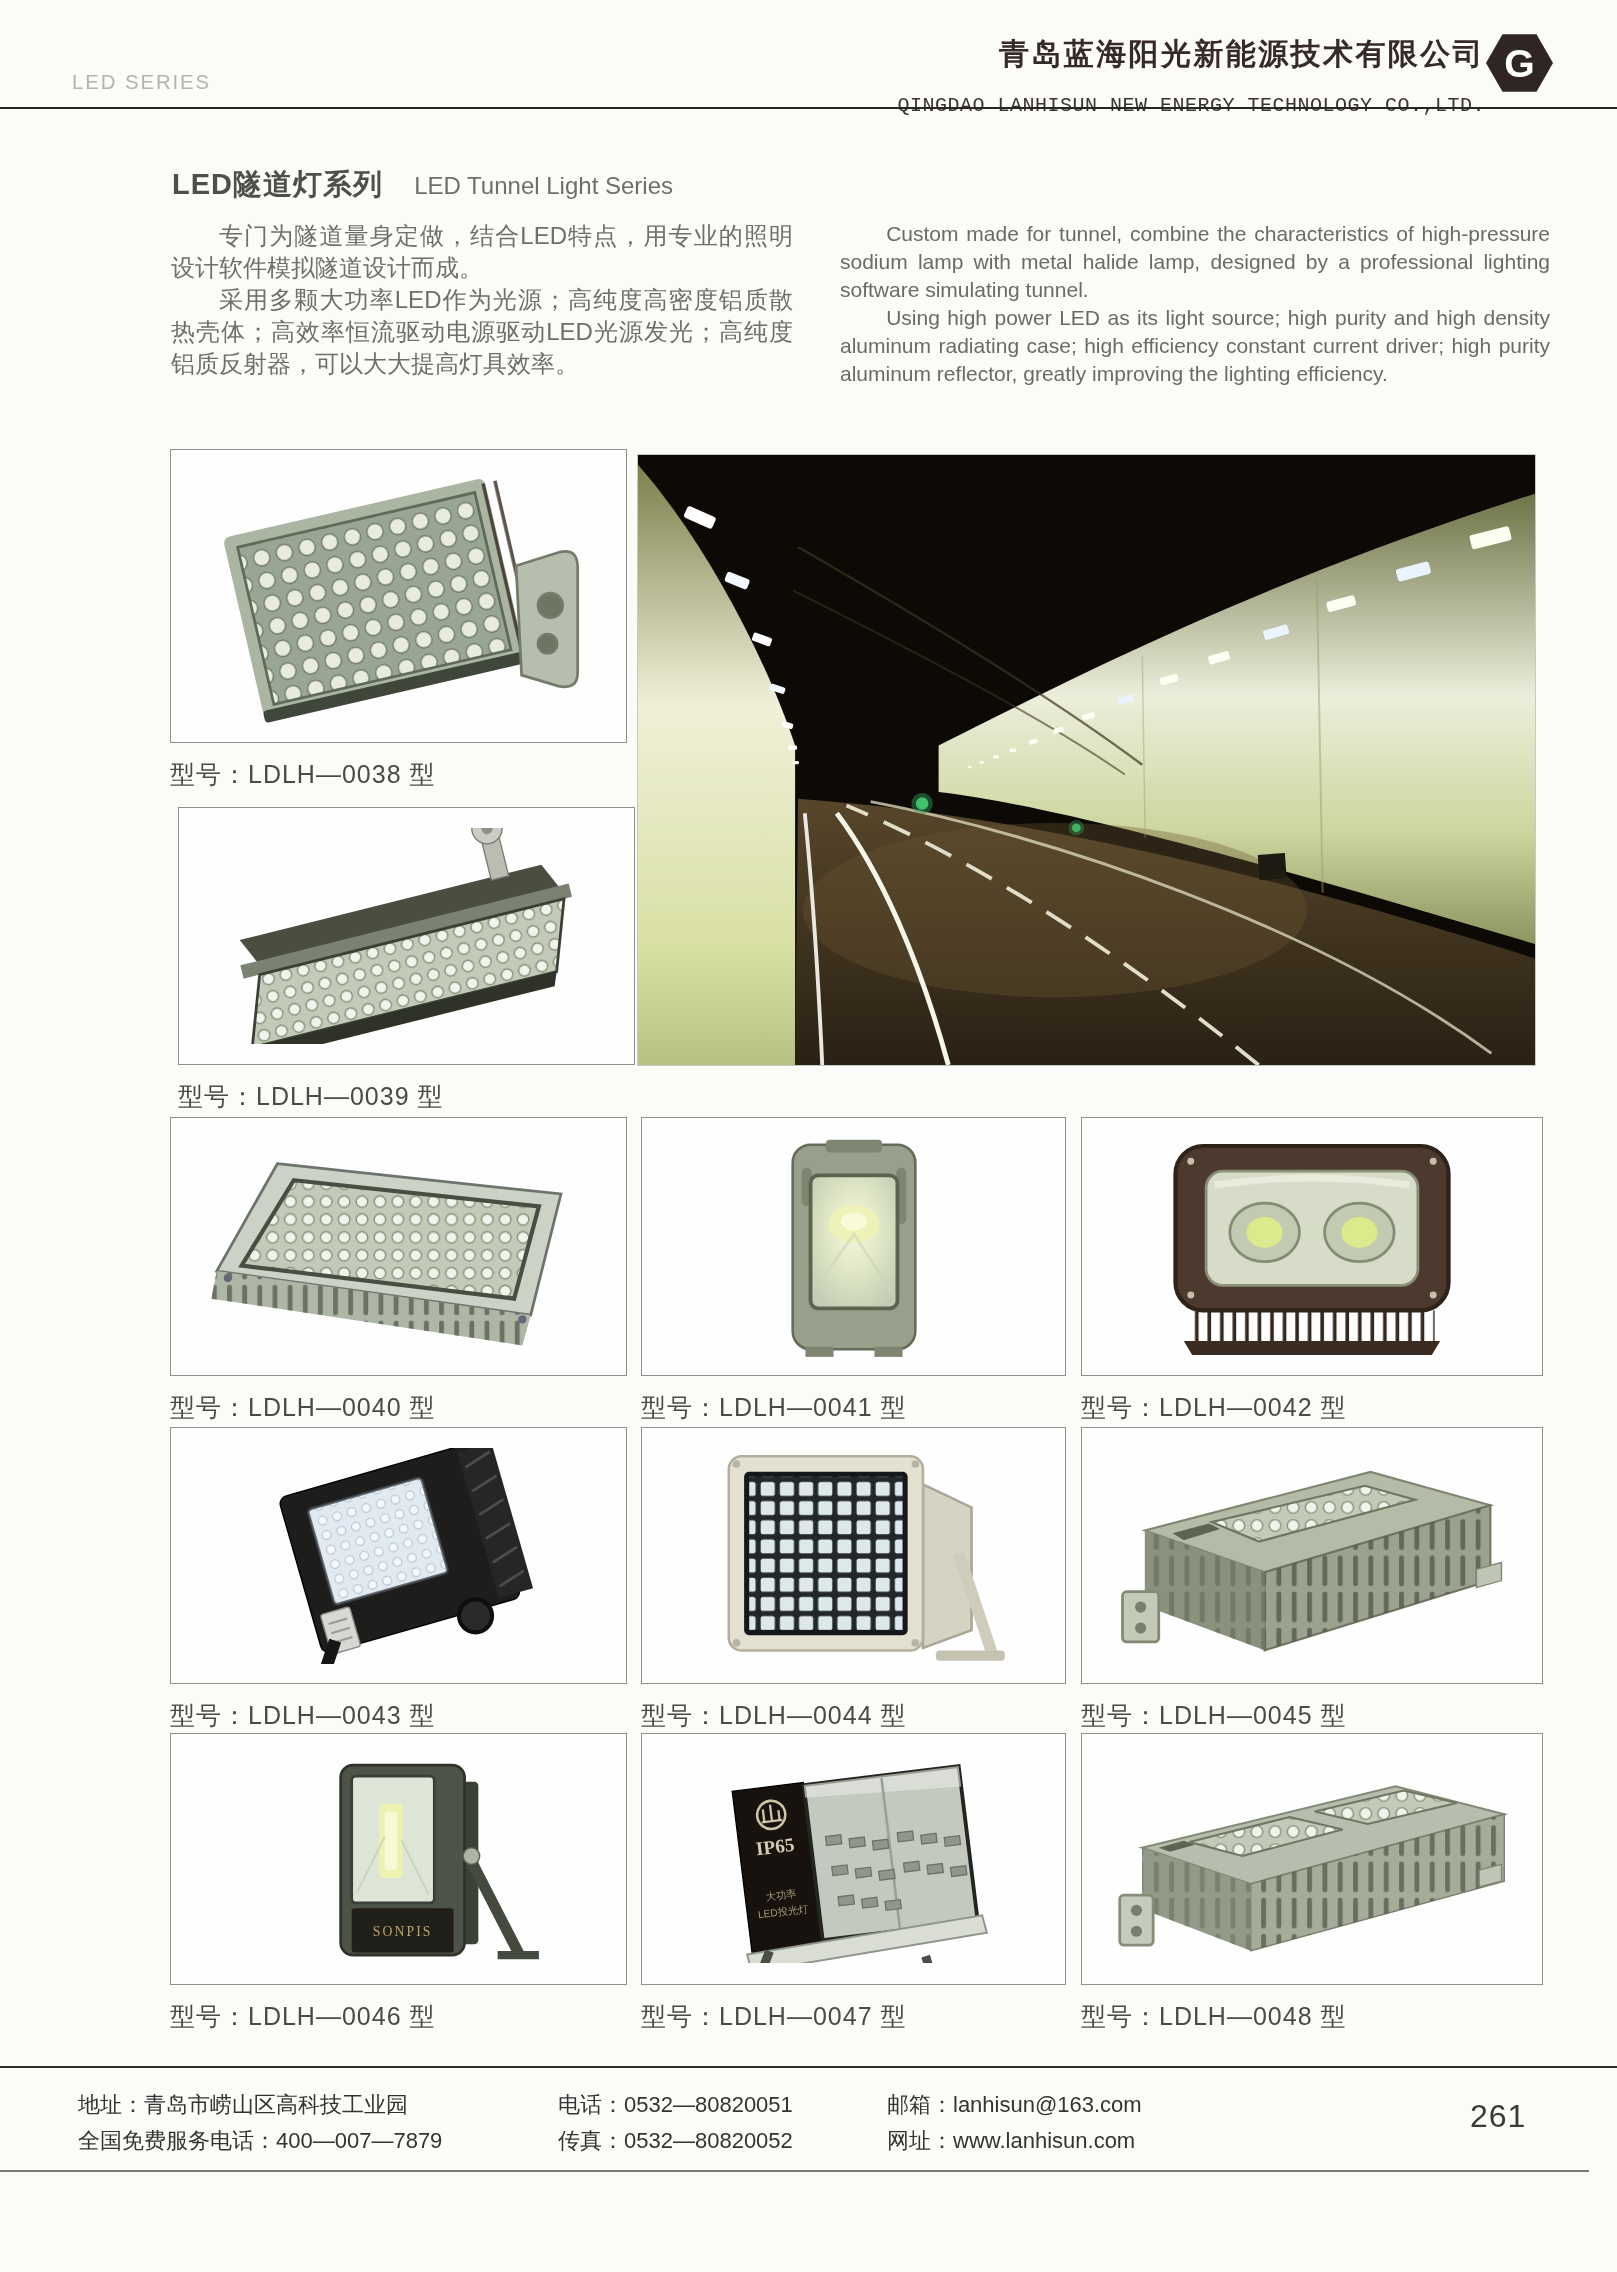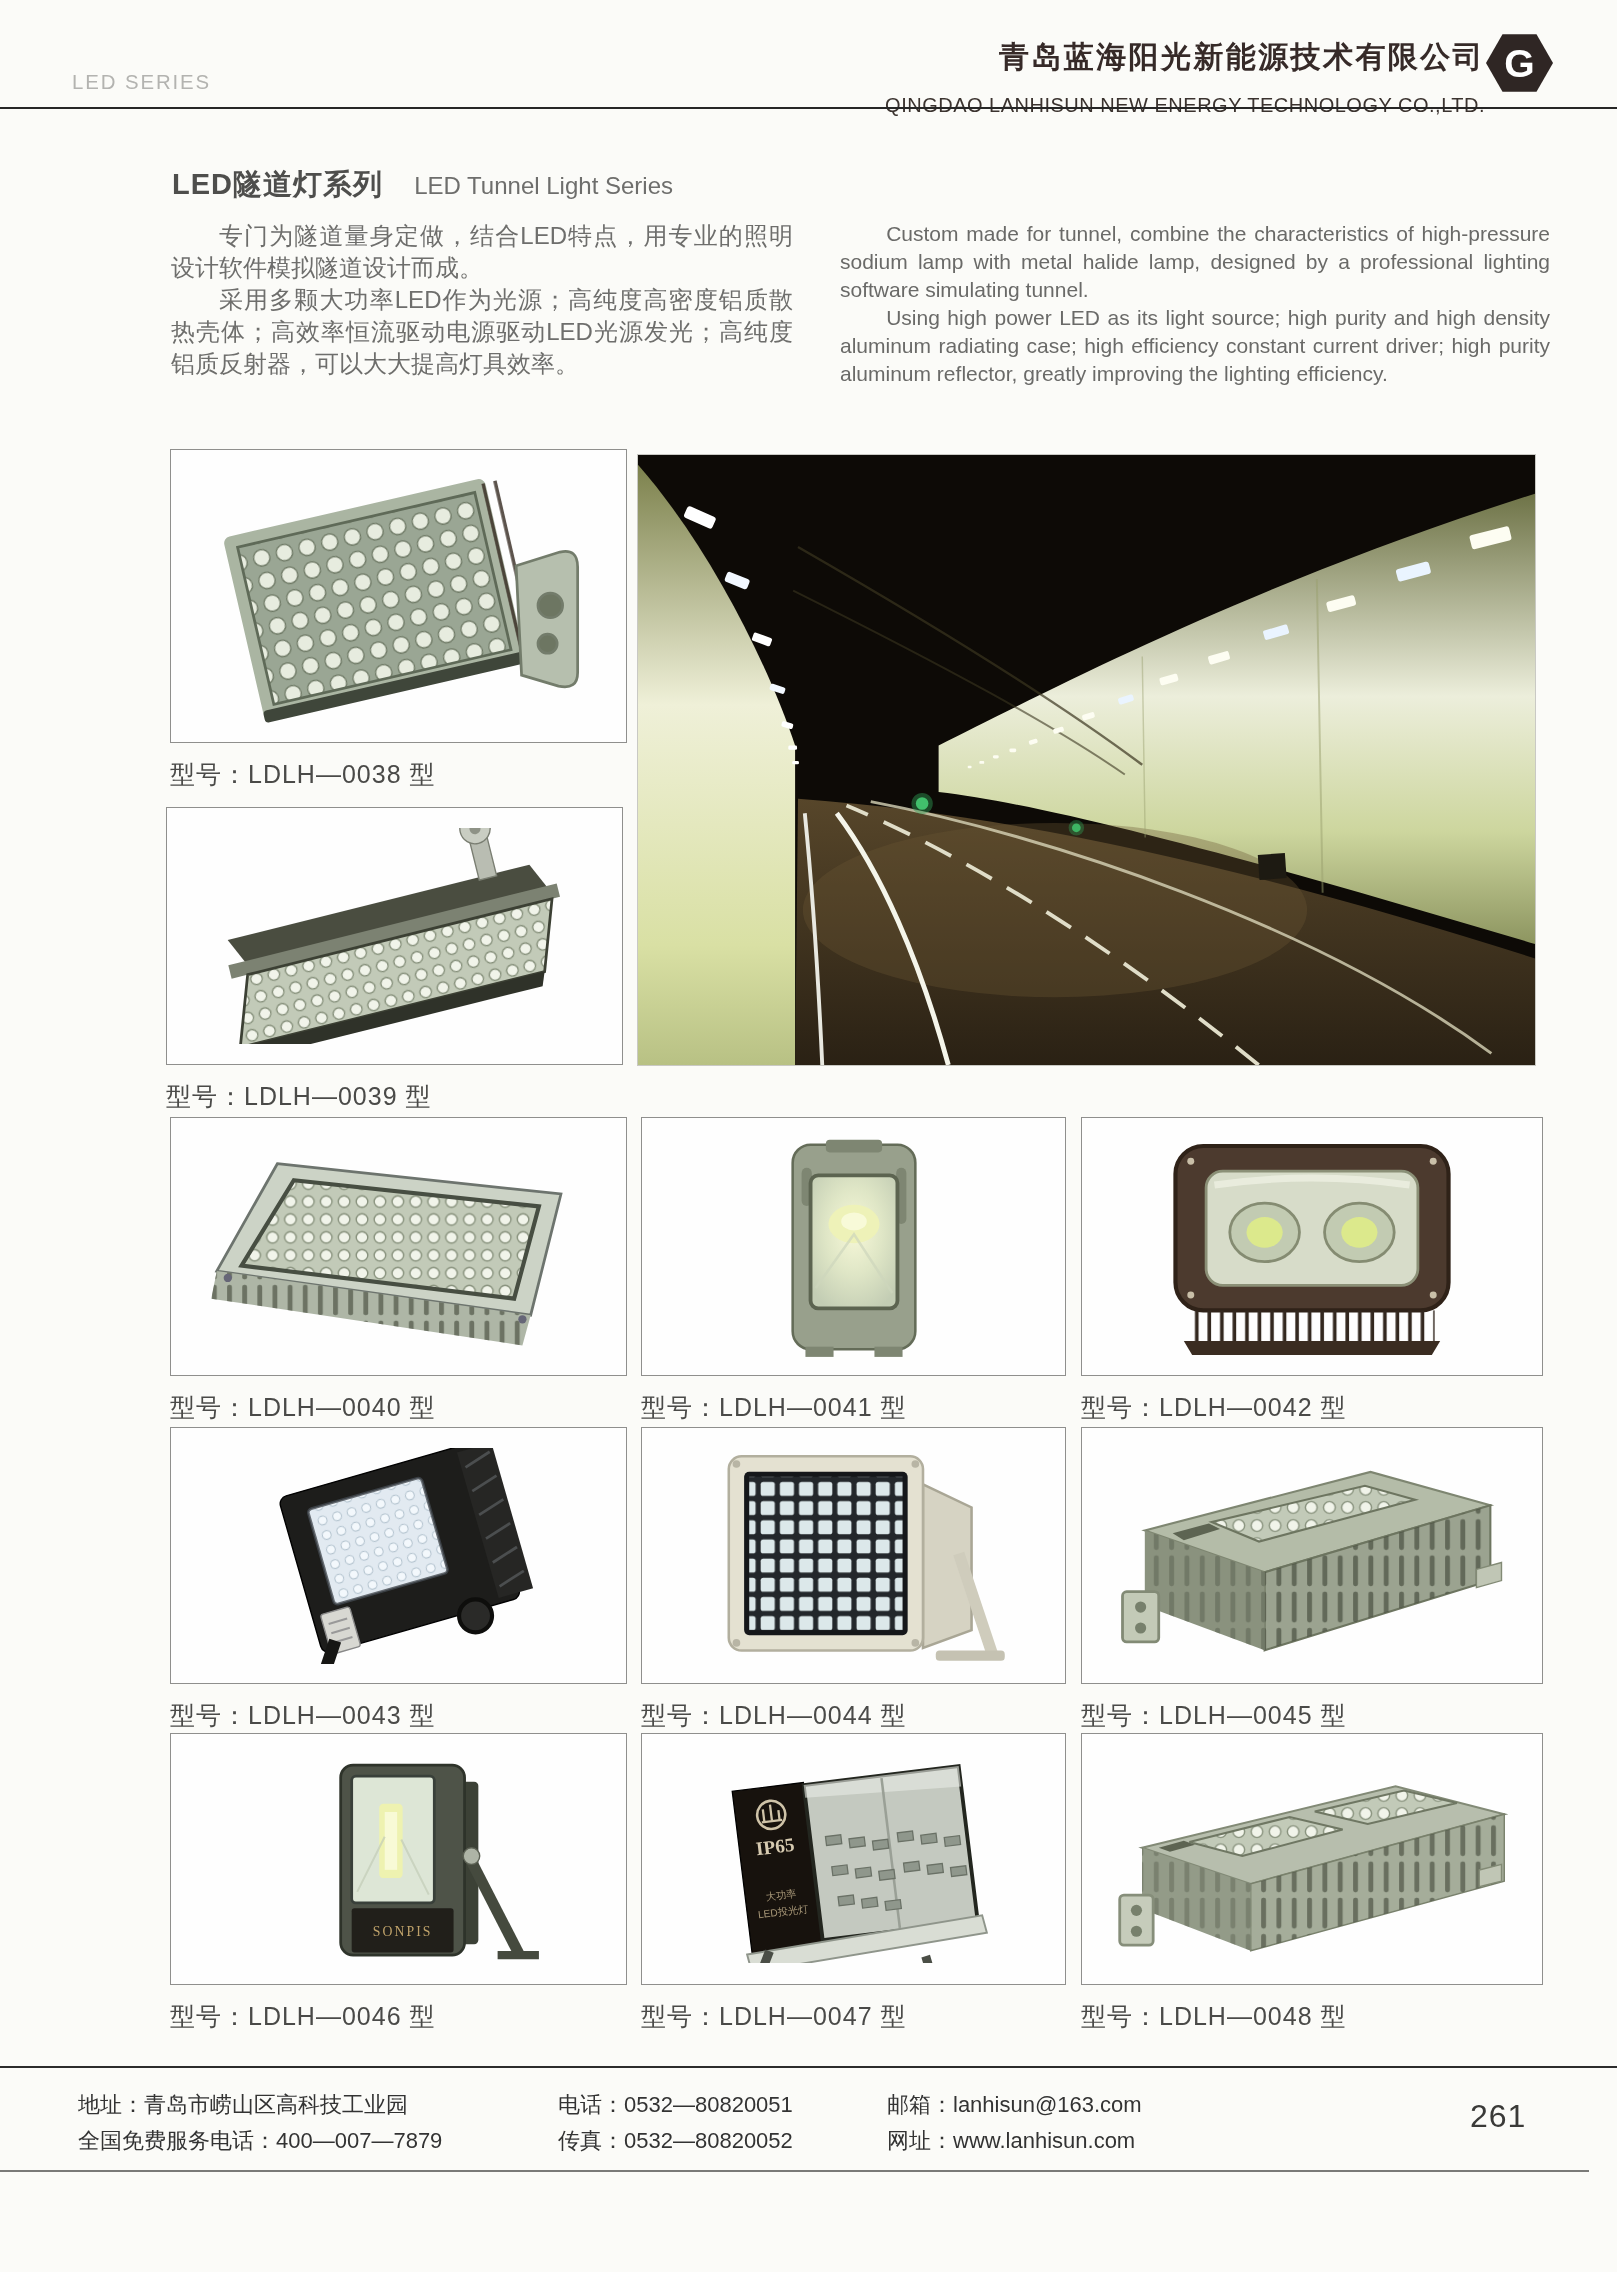--- a/index.html
+++ b/index.html
@@ -2,21 +2,21 @@
 <html style="font-size:7.8px"><head>
 <meta charset="utf-8">
 <style>
   html,body{margin:0;padding:0;background:#e8e8e6;}
   #page{position:relative;width:1617px;height:2273px;background:#fbfbf8;
         font-family:"Liberation Sans","DejaVu Sans",sans-serif;color:#444;overflow:hidden;}
   .abs{position:absolute;}
 
   
   .led-series{left:72px;top:71px;font-size:20.4px;letter-spacing:1.9px;color:#b3b3b0;}
-  .company-block{right:132px;top:40px;text-align:right;}
+  .company-block{right:132px;top:40px;text-align:right;font-family:Liberation Mono, monospace;}
   .company-cn{font-size:30px;font-weight:bold;color:#362a28;letter-spacing:2.4px;line-height:1.1;}
   .company-en{font-size:20px;color:#3b332f;letter-spacing:0.5px;margin-top:21px;}
   .logo{left:1486px;top:32px;width:67px;height:62px;}
   .rule-header{left:0;top:107px;width:1617px;height:2.4px;background:#262626;}
 
   
   .title-block{left:172px;top:165px;}
   .title-cn{font-size:29px;font-weight:bold;color:#4e4e4c;letter-spacing:1px;}
   .title-en{font-size:24px;color:#6e6e6c;margin-left:29px;}
   .intro{text-align:justify;}
@@ -193,21 +193,21 @@
         <g fill="#b6bfae" stroke="#737c6b" stroke-width="2">
           <path d="M236,70 L268,60 Q281,57 281,71 L281,148 Q281,161 267,158 L240,150 Z"></path>
           <circle cx="261" cy="99" r="9" fill="#6d7662"></circle>
           <circle cx="259" cy="127" r="7" fill="#6d7662"></circle>
         </g>
       </svg>
     </div>
     <div class="plabel">型号：LDLH—0038 型</div>
   </div>
 
-  <div class="cell" style="left:166px;top:807px;width:457px">
+  <div class="cell" style="left:178px;top:807px;width:457px">
     <div class="pbox" style="width:457px;height:258px">
       <svg viewBox="0 0 300 157" width="413" height="216">
         <g transform="rotate(-14 150 80)">
           <polygon points="32,52 258,52 268,74 42,74" fill="#4a4d40"></polygon>
           <rect x="28" y="70" width="246" height="10" fill="#7c8272"></rect>
           <polygon points="40,80 268,80 250,130 22,130" fill="url(#ledB)" stroke="#3c4034" stroke-width="2"></polygon>
           <polygon points="22,130 250,130 246,140 18,140" fill="#2f3229"></polygon>
           <rect x="220" y="22" width="13" height="32" fill="#b9bdb2" stroke="#7a7e72"></rect>
           <circle cx="226" cy="17" r="11" fill="#c9cdc2" stroke="#7a7e72"></circle>
           <circle cx="226" cy="17" r="4" fill="#8e9286"></circle>

